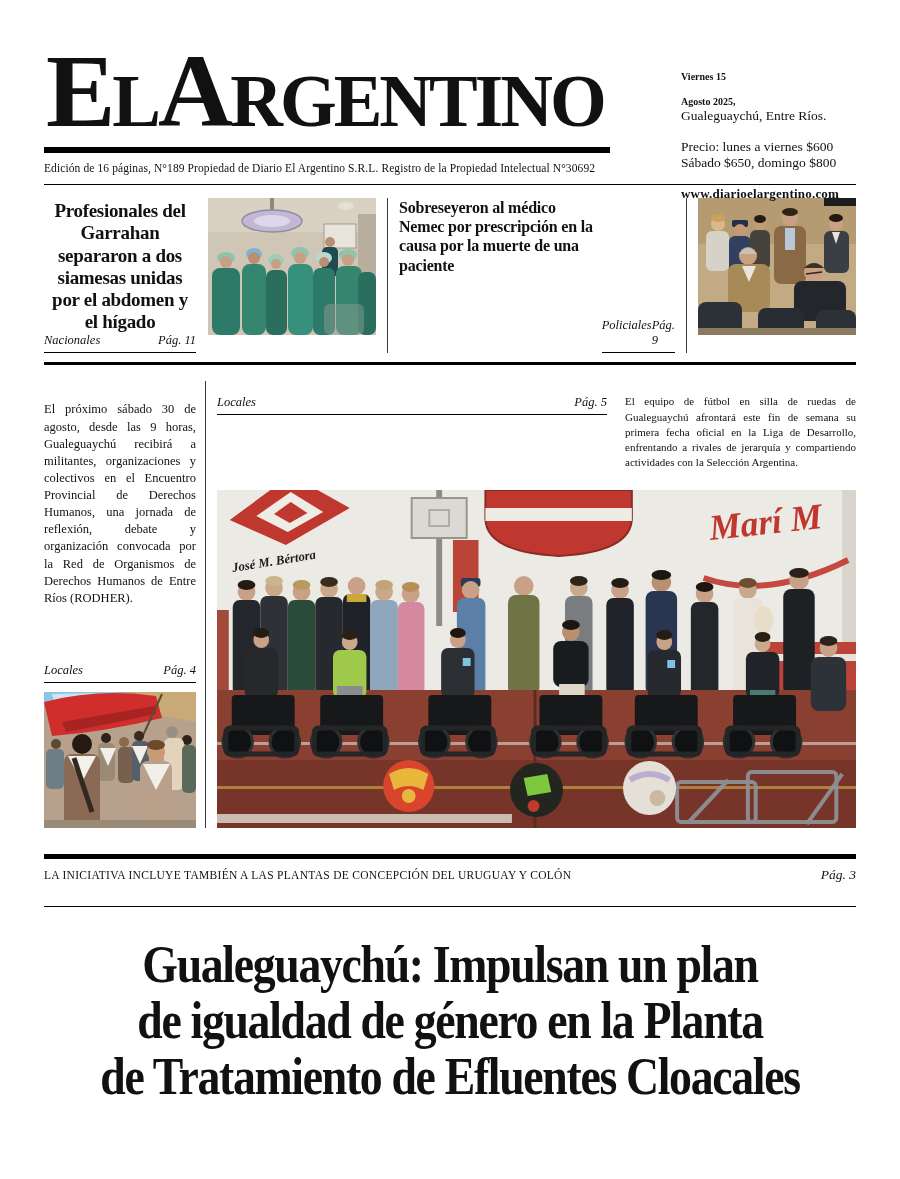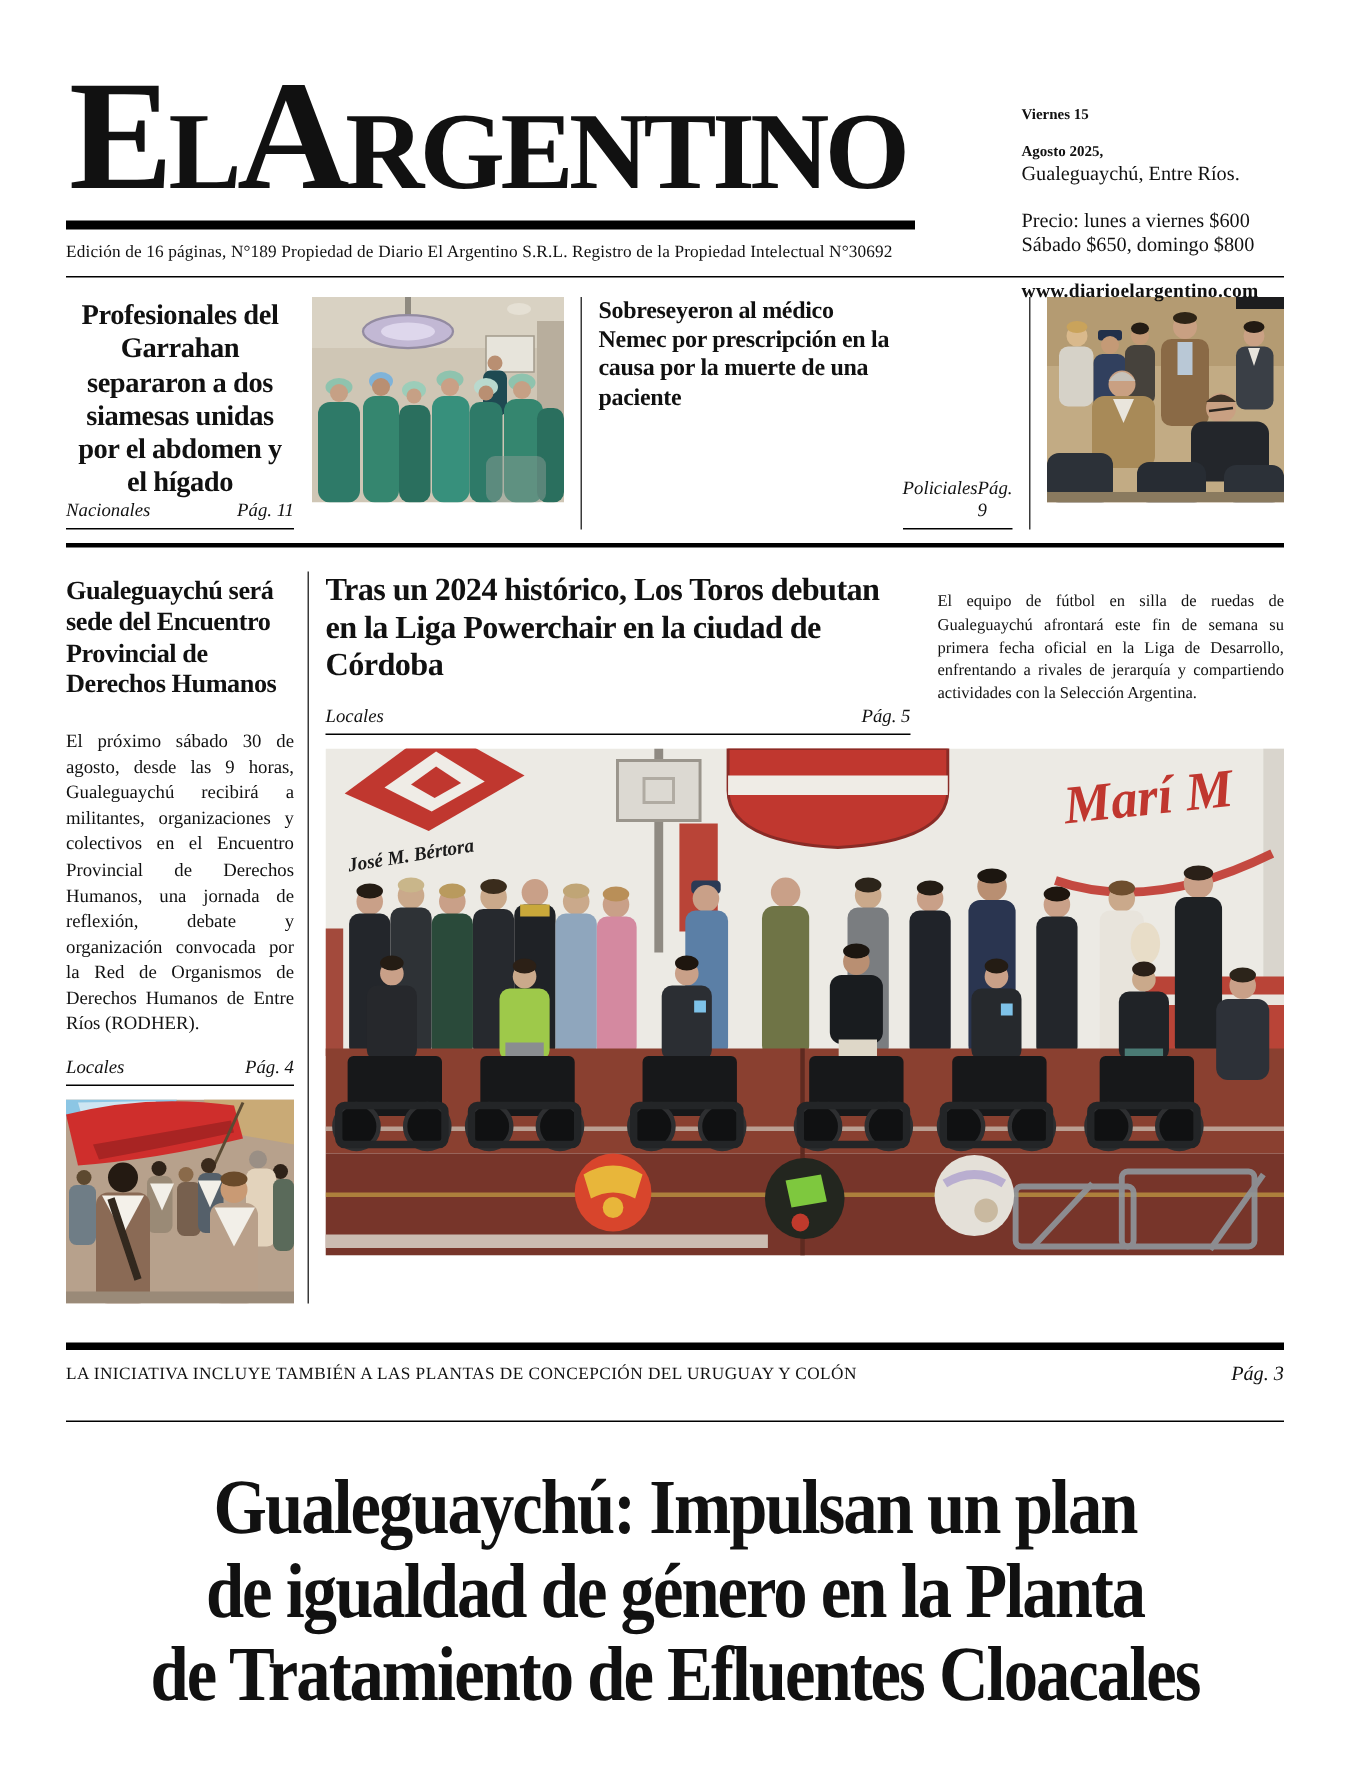--- a/index.html
+++ b/index.html
@@ -178,21 +178,20 @@
       <rect x="118" y="112" width="40" height="25" rx="8" fill="#2c3138"></rect>
       <rect x="0" y="130" width="158" height="7" fill="#8a7a5f"></rect>
     </svg>
   </section>
 
   <div class="rule-thick"></div>
 
   <section class="row2">
 
     <aside class="r2-left">
-      <h3>Gualeguaychú será sede del Encuentro Provincial de Derechos Humanos</h3>
       <p class="body">El próximo sábado 30 de agosto, desde las 9 horas, Gualeguaychú recibirá a militantes, organizaciones y colectivos en el Encuentro Provincial de Derechos Humanos, una jornada de reflexión, debate y organización convocada por la Red de Organismos de Derechos Humanos de Entre Ríos (RODHER).</p>
       <div class="kicker">
         <span>Locales</span>
         <span class="pg">Pág. 4</span>
       </div>
       <svg class="photo march" viewBox="0 0 152 136" preserveAspectRatio="none">
         <rect width="152" height="136" fill="#b7a18c"></rect>
         <polygon points="92,0 152,0 152,30 96,20" fill="#c9aa76"></polygon>
         <polygon points="0,0 74,0 66,16 0,12" fill="#8cc6e4"></polygon>
         <polygon points="8,2 60,1 56,9 10,9" fill="#e8f2f8" opacity=".7"></polygon>
@@ -225,21 +224,20 @@
           <ellipse cx="112" cy="53" rx="9" ry="5" fill="#6a4a2a"></ellipse>
         <rect x="96" y="69" width="32" height="67" rx="8" fill="#b9a08a"></rect>
         <polygon points="99,72 126,72 112,98" fill="#f2efe8"></polygon>
         <rect x="0" y="128" width="152" height="8" fill="#9a8a78"></rect>
       </svg>
     </aside>
 
     <div class="r2-main">
       <div class="r2-top">
         <div class="r2-headwrap">
-          <h2>Tras un 2024 histórico, Los Toros debutan en la Liga Powerchair en la ciudad de Córdoba</h2>
           <div class="kicker">
             <span>Locales</span>
             <span class="pg">Pág. 5</span>
           </div>
         </div>
         <p class="r2-body">El equipo de fútbol en silla de ruedas de Gualeguaychú afrontará este fin de semana su primera fecha oficial en la Liga de Desarrollo, enfrentando a rivales de jerarquía y compartiendo actividades con la Selección Argentina.</p>
       </div>
 
       <svg class="photo gym" viewBox="0 0 650 338" preserveAspectRatio="none">
         <rect width="650" height="338" fill="#eceae4"></rect>

